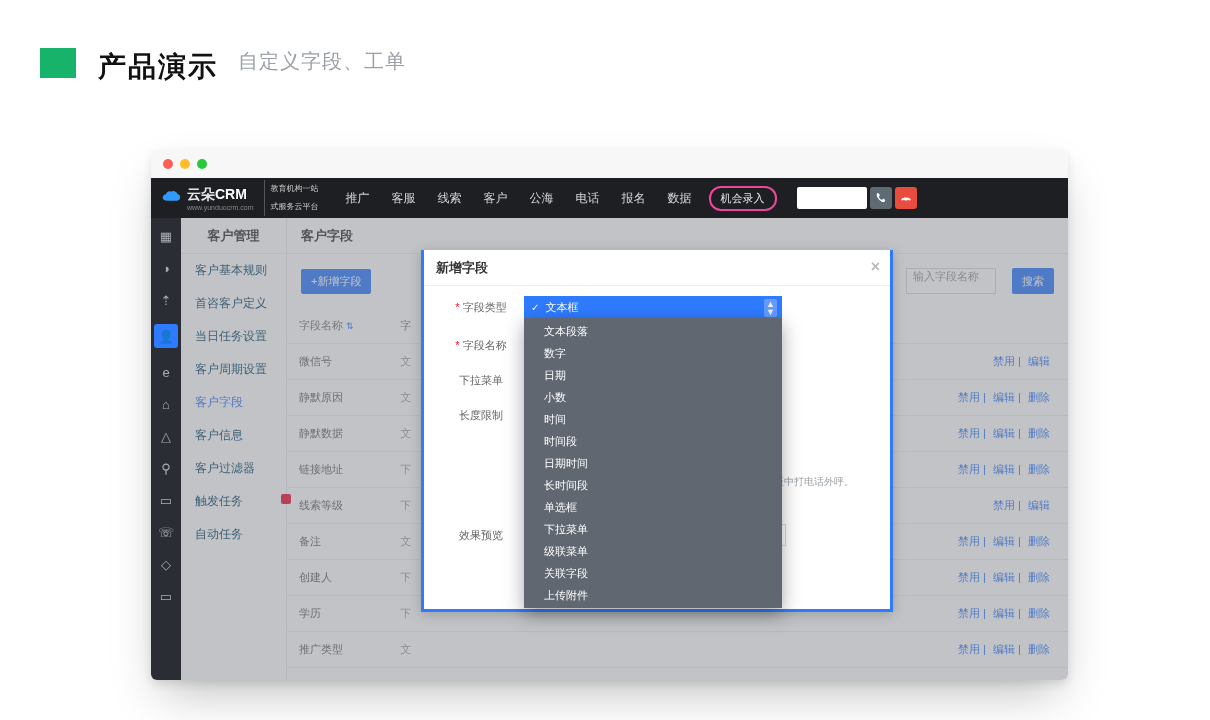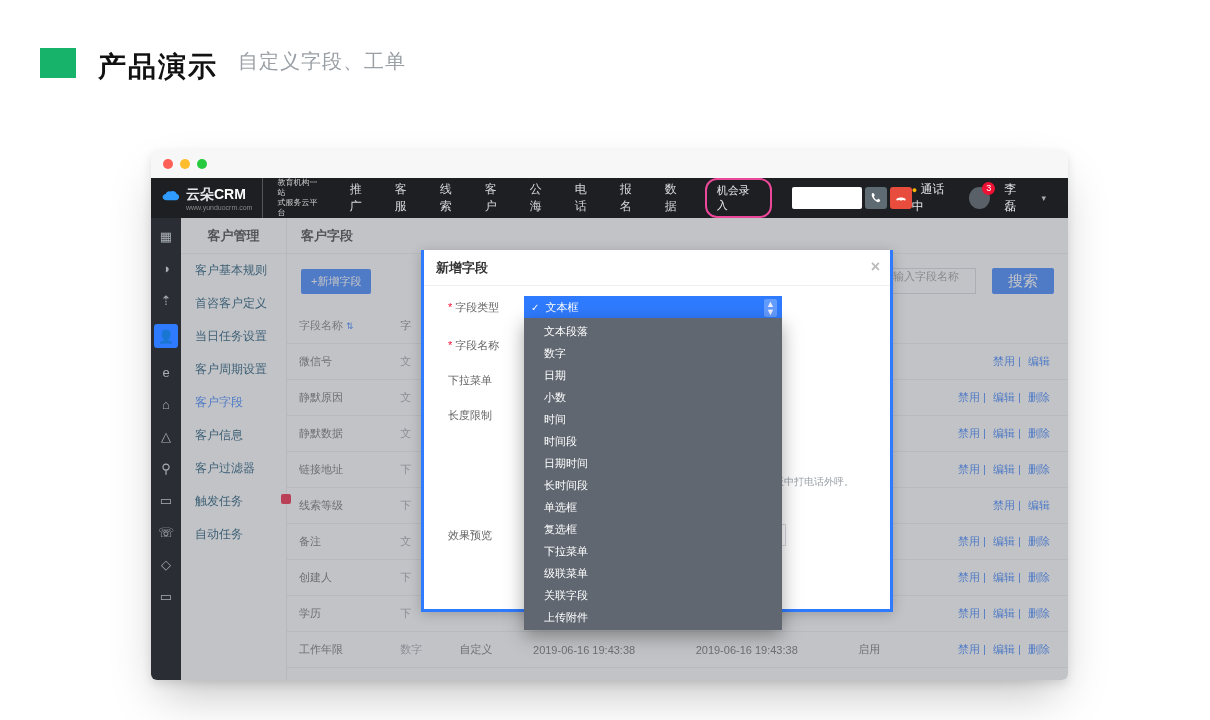--- a/index.html
+++ b/index.html
@@ -31,21 +31,21 @@
   .window-chrome { height: 28px; background: #f7f7f7; display:flex; align-items:center; padding-left:12px; gap:7px; }
   .dot { width:10px; height:10px; border-radius:50%; }
   .dot.red{background:#ff5f56;} .dot.yellow{background:#ffbd2e;} .dot.green{background:#27c93f;}
   
   .topbar { height: 40px; background: #1e1f22; display:flex; align-items:center; color:#e6e7eb; font-size:12px; padding:0 8px; }
   .logo-area { display:flex; align-items:center; gap:6px; padding:0 10px 0 2px;}
   .logo-mark { width:20px; height:16px; position:relative;}
   .logo-mark svg{display:block;}
   .logo-text { font-weight:700; font-size:14px; }
   .logo-text .crm{color:#fff;}
-  .logo-tag { font-size:8px; line-height:10px; color:#ccc; border-left:1px solid #555; padding-left:14px; margin-left:4px;font-family:Liberation Serif, serif;}
+  .logo-tag { font-size:8px; line-height:18px; color:#ccc; border-left:1px solid #555; padding-left:6px; margin-left:4px;font-family:Liberation Serif, serif;}
   .nav-items { display:flex; gap:4px; margin-left:8px;}
   .nav-item { padding: 6px 9px; color:#d6d7db; cursor:pointer; font-size:12px;}
   .pill { border:2px solid #ec4899; border-radius:12px; padding:3px 10px; font-size:11px; margin-left:8px; cursor:pointer;}
   .search-box { margin-left:20px; display:flex; align-items:center;}
   .search-input { width:70px; height:22px; background:#fff; border:none; border-radius:2px;}
   .call-btn { width:22px; height:22px; margin-left:3px; display:flex; align-items:center; justify-content:center; border-radius:3px; }
   .call-green{ background:#5f6b73;} .call-red{ background:#e74c3c;}
   .right-cluster{ margin-left:auto; display:flex; align-items:center; gap:14px; padding-right:14px;}
   .status-dot{ color:#ffb300; font-size:9px;}
   .avatar{ width:22px; height:22px; border-radius:50%; background:#596068; position:relative;}
@@ -60,40 +60,40 @@
   .sidebar-head{ height:36px; display:flex; align-items:center; justify-content:center; font-weight:600; font-size:13px; border-bottom:1px solid #eee;}
   .side-item{ padding:8px 14px; font-size:12px; color:#0c4a6e; cursor:pointer;}
   .side-item.active{ color:#2f7bff;}
   .side-item.flag{ position:relative;}
   .side-item.flag::after{ content:""; position:absolute; right:-5px; top:9px; width:10px; height:10px; background:#e13; border-radius:2px;}
   .main { flex:1; background:#fff; display:flex; flex-direction:column; }
   .main-head{ height:36px; display:flex; align-items:center; padding:0 14px; font-weight:600; font-size:13px; border-bottom:1px solid #eee;}
   .toolbar { padding:14px; display:flex; gap:10px; align-items:center;}
   .btn-outline{ background:#2f7bff; color:#fff; font-size:11px; border:none; padding:5px 10px; border-radius:2px; cursor:pointer;}
   .search-field{ margin-left:auto; width:90px; height:26px; border:1px solid #d6d9de; padding:0 6px; font-size:11px; color:#999;}
-  .search-btn{ background:#2f7bff; color:#fff; border:none; height:26px; padding:0 16px; border-radius:2px; font-size:15px; margin-left:6px; cursor:pointer;}
+  .search-btn{ background:#2f7bff; color:#fff; border:none; height:26px; padding:0 10px; border-radius:2px; font-size:11px; margin-left:6px; cursor:pointer;}
   .table-wrap{ flex:1; overflow:hidden;}
   table{ width:100%; border-collapse:collapse; font-size:11px; color:#666;}
   th,td{ border-bottom:1px solid #eceef1; padding:10px 12px; text-align:left; font-weight:400;}
   th{ color:#777; background:#fff;}
   .sort{ color:#2f7bff; font-size:9px; margin-left:3px;}
   .ops{ color:#2f7bff; text-align:right; padding-right:18px; white-space:nowrap;}
   .ops span{ margin-left:4px; cursor:pointer;}
   
   .scrim{ position:absolute; inset:0; top:68px; left:30px; background:rgba(120,123,128,.45);}
   .modal{
     position:absolute; top:100px; left:270px; width:472px; height:362px;
     background:#fff; box-shadow:0 2px 12px rgba(0,0,0,.2);
     border-left:3px solid #2f7bff; border-right:3px solid #2f7bff; border-bottom:3px solid #2f7bff;
   }
   .modal-head{ height:36px; display:flex; align-items:center; padding:0 12px; font-size:13px; font-weight:600; border-bottom:1px solid #eee; position:relative;}
   .modal-close{ position:absolute; right:10px; top:8px; color:#bbb; font-size:16px; cursor:pointer;}
   .form{ padding:10px 24px 10px 24px; font-size:11px; color:#555;}
   .frow{ display:flex; align-items:flex-start; margin-bottom:16px; }
-  .flabel{ width:76px; text-align:left; padding-top:4px; padding-right:10px; color:#666;}
+  .flabel{ width:76px; text-align:center; padding-top:4px; padding-right:10px; color:#666;}
   .req::before{ content:"* "; color:#e13;}
   .fval{ flex:1; }
   .select-open{ position:relative; }
   .select-trigger{ width:258px; height:22px; border:1px solid #2f7bff; background:#2f7bff; color:#fff; display:flex; align-items:center; padding:0 6px; font-size:11px; position:relative;}
   .select-trigger .tick{ margin-right:6px; font-size:10px;}
   .select-trigger .updown{ position:absolute; right:4px; top:2px; font-size:9px; line-height:8px; color:#eef; background:rgba(255,255,255,.25); padding:1px 2px; border-radius:2px;}
   .dropdown{ position:absolute; top:22px; left:0; width:258px; background:#606770; color:#fff; z-index:5; box-shadow:0 6px 18px rgba(0,0,0,.35); padding:2px 0;}
   .dd-item{ padding:1px 20px; font-size:11px; cursor:pointer; line-height:20px;}
   .helper{ color:#9aa0a6; font-size:10px; line-height:16px;}
   .chk{ width:14px; height:14px; border:1px solid #c8ccd2; margin-right:6px; display:inline-block; vertical-align:-3px;}
@@ -152,28 +152,20 @@
         <svg width="12" height="12" viewBox="0 0 24 24">
             <path fill="#fff" d="M6 2c1 0 2 1 3 3s0 3-1 4 2 5 4 6 3 0 4-1 3 1 4 2 0 3-2 4-7-1-11-6S3 5 4 3s1-1 2-1z"></path>
           </svg>
       </div>
       <div class="call-btn call-red">
         <svg width="12" height="12" viewBox="0 0 24 24">
             <path fill="#fff" d="M3 14c3-4 15-4 18 0 1 1 0 3-1 3s-3-1-4-1-1 1-4 1-3-1-4-1-3 1-4 1-2-2-1-3z"></path>
           </svg>
       </div>
     </div>
-    <div class="right-cluster">
-      <span><span class="status-dot">●</span> <span>通话中</span></span>
-      <div class="avatar">
-        <span class="badge">3</span>
-      </div>
-      <span>李磊</span>
-      <span class="caret">▾</span>
-    </div>
   </div>
 
   <div class="app-body">
     <div class="icon-rail">
       <div class="rail-ico">▦</div>
       <div class="rail-ico">◑</div>
       <div class="rail-ico">⇡</div>
       <div class="rail-ico active">👤</div>
       <div class="rail-ico">e</div>
       <div class="rail-ico">⌂</div>
@@ -278,20 +270,29 @@
                 <td style="color: rgb(154, 160, 166);">下</td>
                 <td></td>
                 <td></td>
                 <td></td>
                 <td></td>
                 <td class="ops"><span>禁用</span> | <span>编辑</span> | <span>删除</span></td>
               </tr>
               <tr>
                 <td>学历</td>
                 <td style="color: rgb(154, 160, 166);">下</td>
+                <td></td>
+                <td></td>
+                <td></td>
+                <td></td>
+                <td class="ops"><span>禁用</span> | <span>编辑</span> | <span>删除</span></td>
+              </tr>
+              <tr>
+                <td>推广类型</td>
+                <td style="color: rgb(154, 160, 166);">文</td>
                 <td></td>
                 <td></td>
                 <td></td>
                 <td></td>
                 <td class="ops"><span>禁用</span> | <span>编辑</span> | <span>删除</span></td>
               </tr>
               <tr>
                 <td>工作年限</td>
                 <td style="color: rgb(154, 160, 166);">数字</td>
                 <td>自定义</td>
@@ -325,21 +326,20 @@
           <div class="dropdown" id="dd">
               <div class="dd-item">文本段落</div>
               <div class="dd-item">数字</div>
               <div class="dd-item">日期</div>
               <div class="dd-item">小数</div>
               <div class="dd-item">时间</div>
               <div class="dd-item">时间段</div>
               <div class="dd-item">日期时间</div>
               <div class="dd-item">长时间段</div>
               <div class="dd-item">单选框</div>
-              <div class="dd-item">复选框</div>
               <div class="dd-item">下拉菜单</div>
               <div class="dd-item">级联菜单</div>
               <div class="dd-item">关联字段</div>
               <div class="dd-item">上传附件</div>
             </div>
         </div>
       </div>
       <div class="frow">
         <div class="flabel req">字段名称</div>
         <div class="fval"></div>

